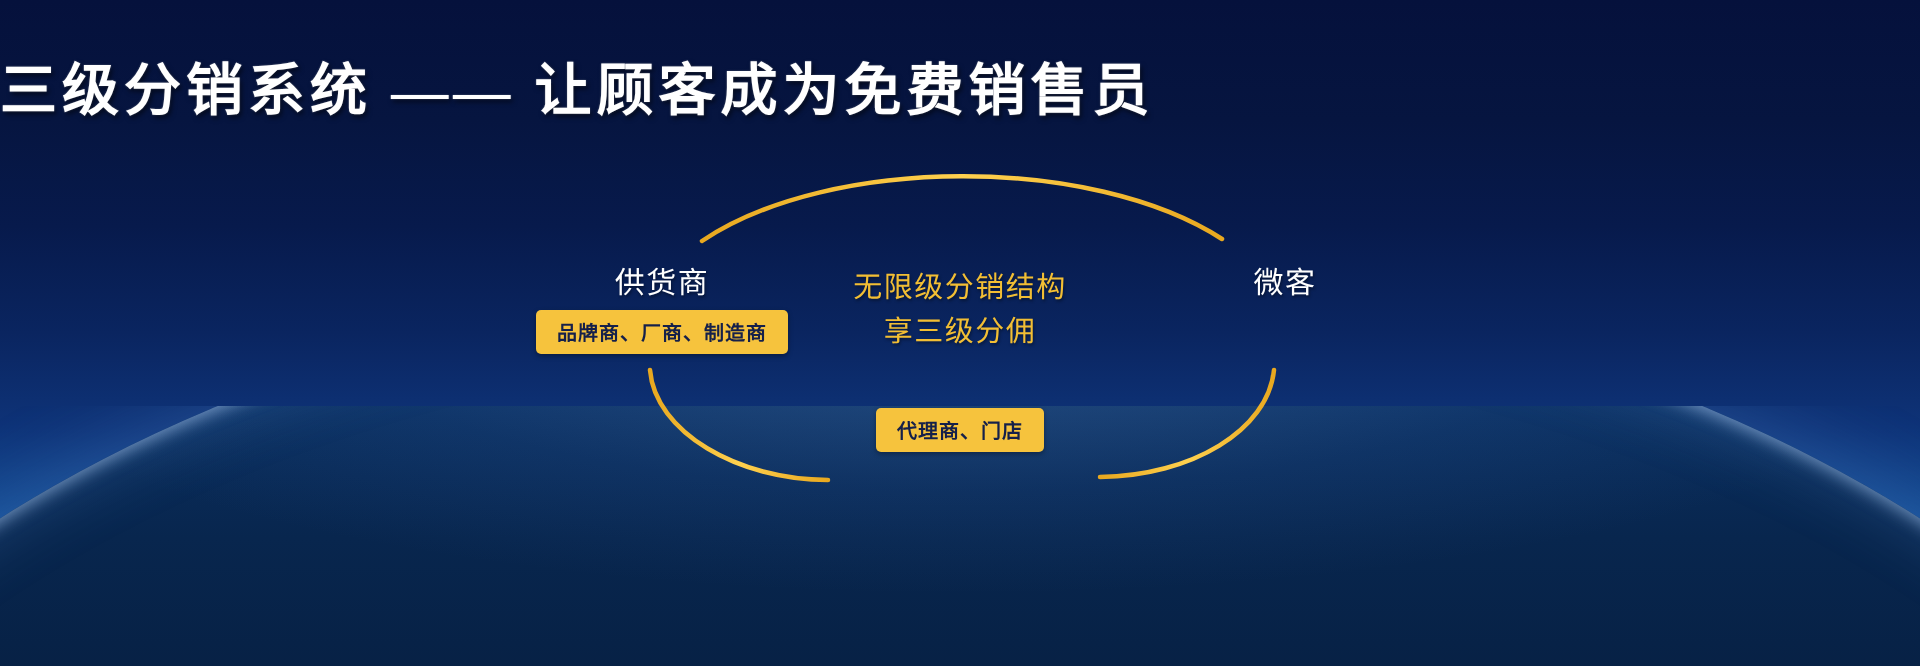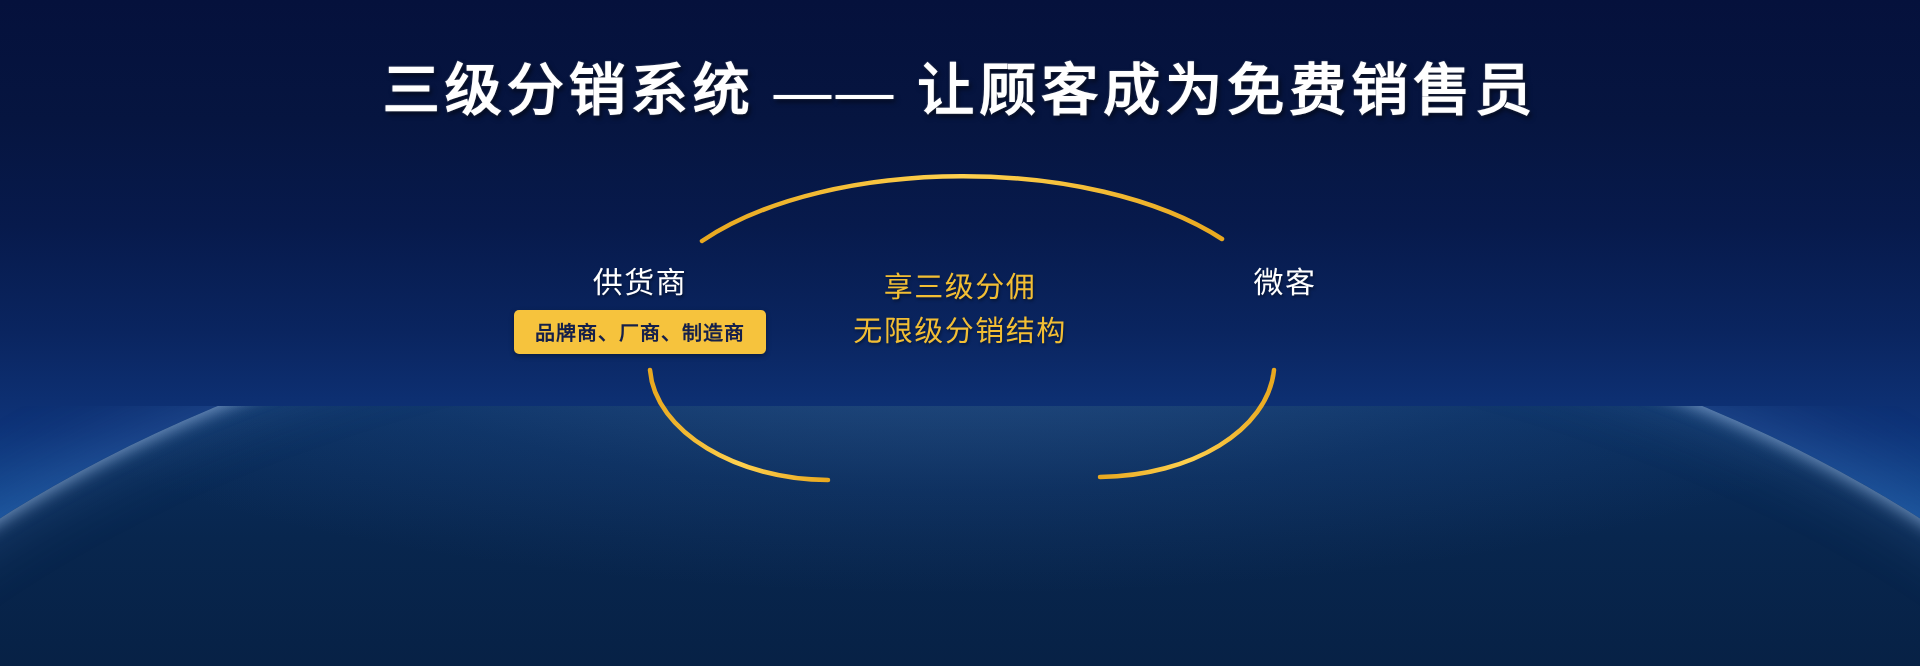--- a/index.html
+++ b/index.html
@@ -61,21 +61,21 @@
       radial-gradient(ellipse 70px 70px at 40% 12%, rgba(255,250,235,.55) 0%, rgba(255,235,200,.14) 40%, rgba(0,0,0,0) 72%),
       radial-gradient(ellipse 55px 80px at 50% 14%, rgba(255,245,225,.45) 0%, rgba(0,0,0,0) 70%),
       radial-gradient(ellipse 48px 60px at 34% 14%, rgba(255,220,170,.38) 0%, rgba(0,0,0,0) 70%),
       radial-gradient(ellipse 45px 55px at 58% 12%, rgba(230,240,255,.28) 0%, rgba(0,0,0,0) 70%),
       radial-gradient(ellipse 40px 50px at 64% 12%, rgba(255,230,190,.25) 0%, rgba(0,0,0,0) 70%);
     filter:blur(2.4px);
   }
 
   
   .title{
-    position:absolute;left:0;top:44px;width:1920px;text-align:center;
+    position:absolute;left:0;top:44px;width:1920px;text-align:left;
     font-family:"Liberation Serif","DejaVu Serif",serif;
     font-weight:700;font-size:57px;letter-spacing:5px;color:#ffffff;
     text-shadow:2px 3px 5px rgba(0,0,0,.55), 0 0 2px rgba(255,255,255,.35);
     white-space:nowrap;
   }
 
   
   .diagram{position:absolute;left:0;top:0;width:1920px;height:666px;}
   .arcs{position:absolute;left:0;top:0;width:1920px;height:666px;pointer-events:none;}
 
@@ -85,21 +85,21 @@
     text-shadow:1px 2px 3px rgba(0,0,0,.45);white-space:nowrap;
     margin-bottom:8px;
   }
   .badge{
     display:inline-block;background:#F6C33D;color:#15204a;
     font-size:20px;font-weight:700;letter-spacing:1px;white-space:nowrap;
     padding:7px 21px 8px;border-radius:5px;
     box-shadow:0 2px 5px rgba(0,0,0,.35);
   }
 
-  #node-supplier{left:470px;top:258px;width:340px;}
+  #node-supplier{left:492px;top:258px;width:340px;}
   #node-weike   {left:1115px;top:258px;width:340px;}
   #node-distributor{left:790px;top:408px;width:340px;}
 
   .center-text{
     position:absolute;left:790px;top:265px;width:340px;text-align:center;
     color:#F2BE34;font-size:29px;line-height:44px;letter-spacing:1.5px;
     text-shadow:1px 2px 3px rgba(0,0,0,.4);white-space:nowrap;
   }
 </style>
 </head>
@@ -139,21 +139,22 @@
     <div class="node" id="node-supplier">
       <div class="node-title">供货商</div>
       <span class="badge">品牌商、厂商、制造商</span>
     </div>
 
     <div class="node" id="node-weike">
       <div class="node-title">微客</div>
     </div>
 
     <div class="node" id="node-distributor">
+      <span class="badge">代理商、门店</span>
     </div>
 
     <div class="center-text">
+      <div>无限级分销结构</div>
       <div>享三级分佣</div>
-      <div>无限级分销结构</div>
     </div>
 
   </div>
 </div>
 
 </body></html>

